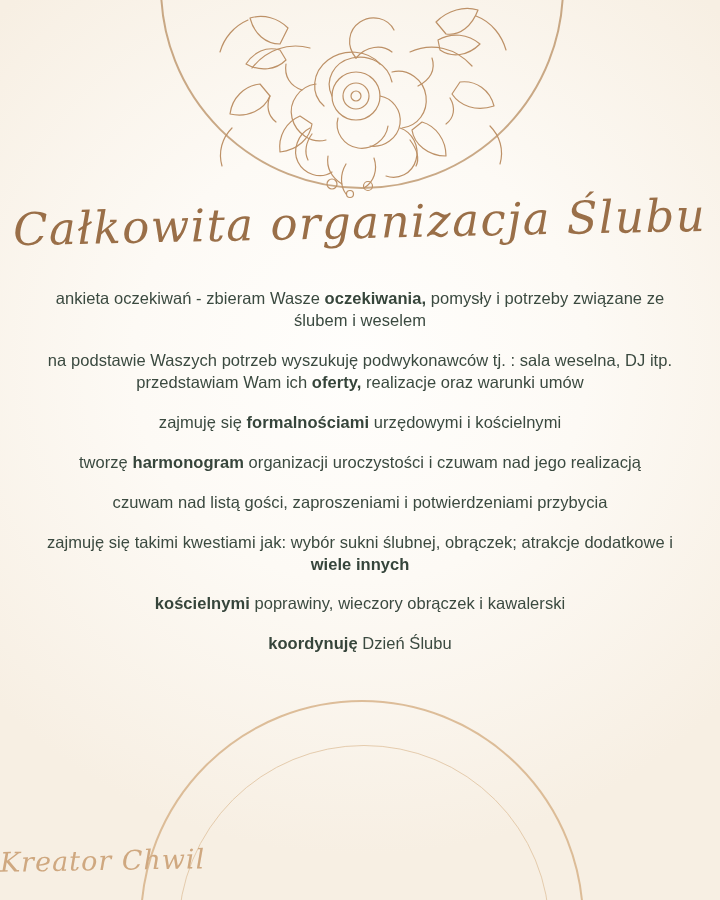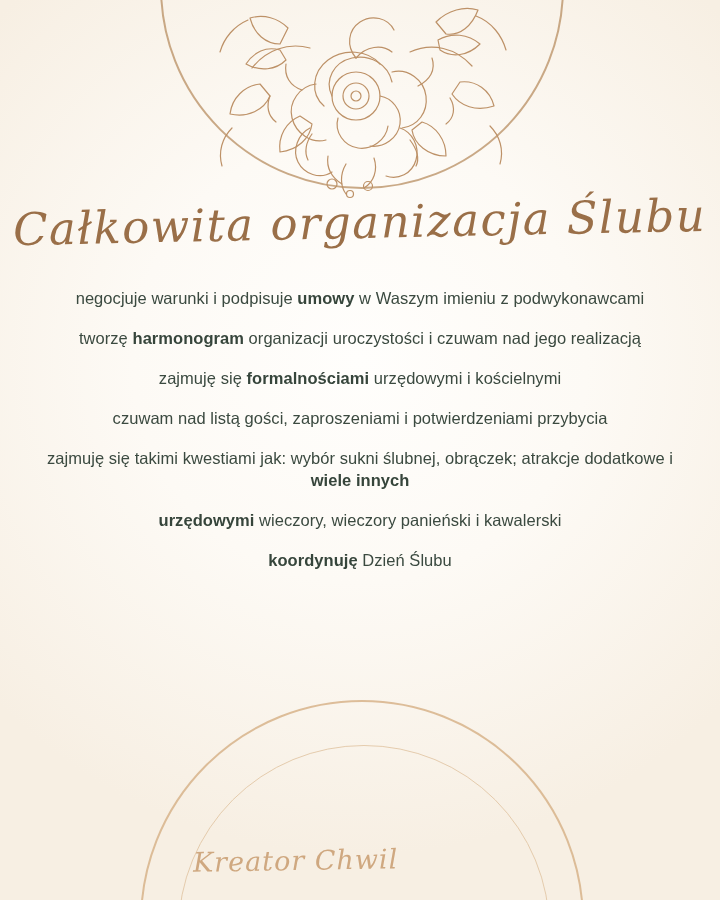--- a/index.html
+++ b/index.html
@@ -102,21 +102,20 @@
   }
   .line:last-child { margin-bottom: 16px; }
   .line b { font-weight: bold; color: #36453b; }
 
   
   .brand {
     position: absolute;
     top: 845px;
     left: 0;
     width: 592px;
-    text-align: center;
   }
   .brand span {
     font-family: "DejaVu Serif", serif;
     font-style: italic;
     font-size: 27px;
     color: #cfa880;
     letter-spacing: 1px;
     transform: rotate(-1deg);
     display: inline-block;
   }
@@ -178,26 +177,27 @@
       <path d="M72 140c-10 10-14 24-10 38"></path>
       <path d="M330 138c10 10 14 24 10 38"></path>
     </g>
   </svg>
 
   <div class="title-wrap">
     <div class="title">Całkowita organizacja Ślubu</div>
   </div>
 
   <div class="content">
-    <p class="line"><span>negocjuje warunki i podpisuje </span><b>umowy</b><span> w Waszym imieniu z podwykonawcami</span></p>
+    <p class="line"><span>ankieta oczekiwań - zbieram Wasze </span><b>oczekiwania,</b><span> pomysły i potrzeby związane ze ślubem i weselem</span></p>
+    <p class="line"><span>na podstawie Waszych potrzeb wyszukuję podwykonawców tj. : sala weselna, DJ itp. przedstawiam Wam ich </span><b>oferty,</b><span> realizacje oraz warunki umów</span></p>
+    <p class="line"><span>zajmuję się </span><b>formalnościami</b><span> urzędowymi i kościelnymi</span></p>
     <p class="line"><span>tworzę </span><b>harmonogram</b><span> organizacji uroczystości i czuwam nad jego realizacją</span></p>
-    <p class="line"><span>zajmuję się </span><b>formalnościami</b><span> urzędowymi i kościelnymi</span></p>
     <p class="line"><span>czuwam nad listą gości, zaproszeniami i potwierdzeniami przybycia</span></p>
     <p class="line"><span>zajmuję się takimi kwestiami jak: wybór sukni ślubnej, obrączek; atrakcje dodatkowe i </span><b>wiele innych</b></p>
-    <p class="line"><b>urzędowymi</b><span> wieczory, wieczory panieński i kawalerski</span></p>
+    <p class="line"><b>kościelnymi</b><span> poprawiny, wieczory obrączek i kawalerski</span></p>
     <p class="line"><b>koordynuję</b><span> Dzień Ślubu</span></p>
   </div>
 
   <div class="brand">
     <span>Kreator Chwil</span>
   </div>
 
 </div>
 
 </body></html>

